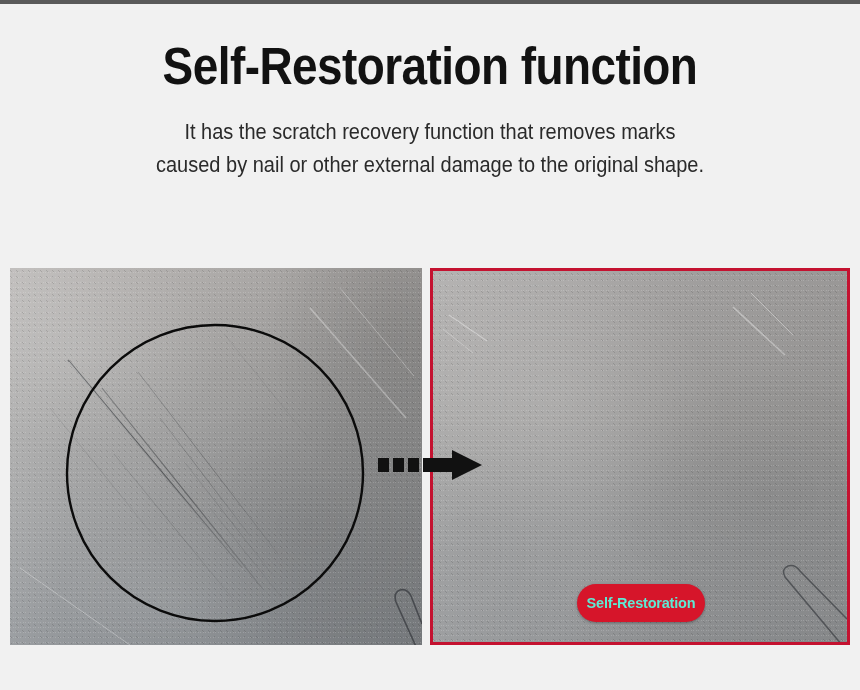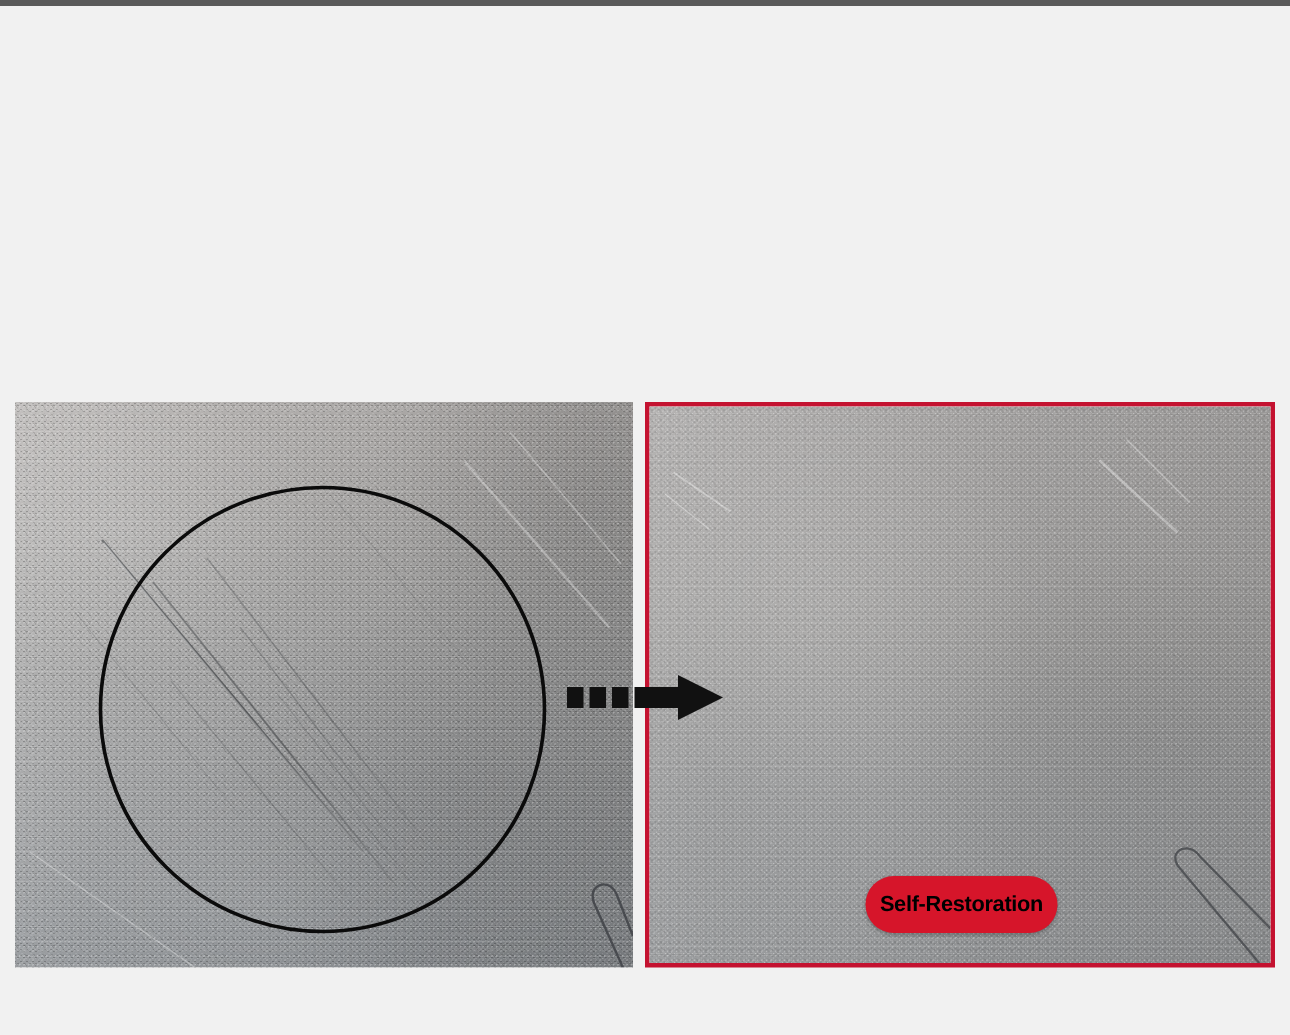--- a/index.html
+++ b/index.html
@@ -111,36 +111,43 @@
   
   .arrow{position:absolute;left:378px;top:450px;width:104px;height:30px;}
 
   
   .badge{
     position:absolute;left:577px;top:584px;
     width:128px;height:38px;
     background:#d6152a;
     border-radius:19px;
     display:flex;align-items:center;justify-content:center;
-    color:#000000;
+    color:#5eead4;
     font-family:"Liberation Sans",sans-serif;
     font-weight:600;
     font-size:14.5px;
     letter-spacing:-0.2px;
     white-space:nowrap;
     box-shadow:0 1px 3px rgba(0,0,0,0.30);
   }
 </style>
 </head>
 <body>
 
 <div id="stage">
 
   <div class="topbar"></div>
 
+  <div class="header">
+    <h1 class="title">Self-Restoration function</h1>
+    <div class="subtitle">
+      <span>It has the scratch recovery function that removes marks</span>
+      <span>caused by nail or other external damage to the original shape.</span>
+    </div>
+  </div>
 
   <div class="panels">
 
     <div class="panel panel-left">
       <div class="surface"></div>
       <div class="blotch"></div>
       <div class="grain"></div>
       <div class="grain g2"></div>
 
       <svg class="overlay" viewBox="0 0 412 377" preserveAspectRatio="none">

